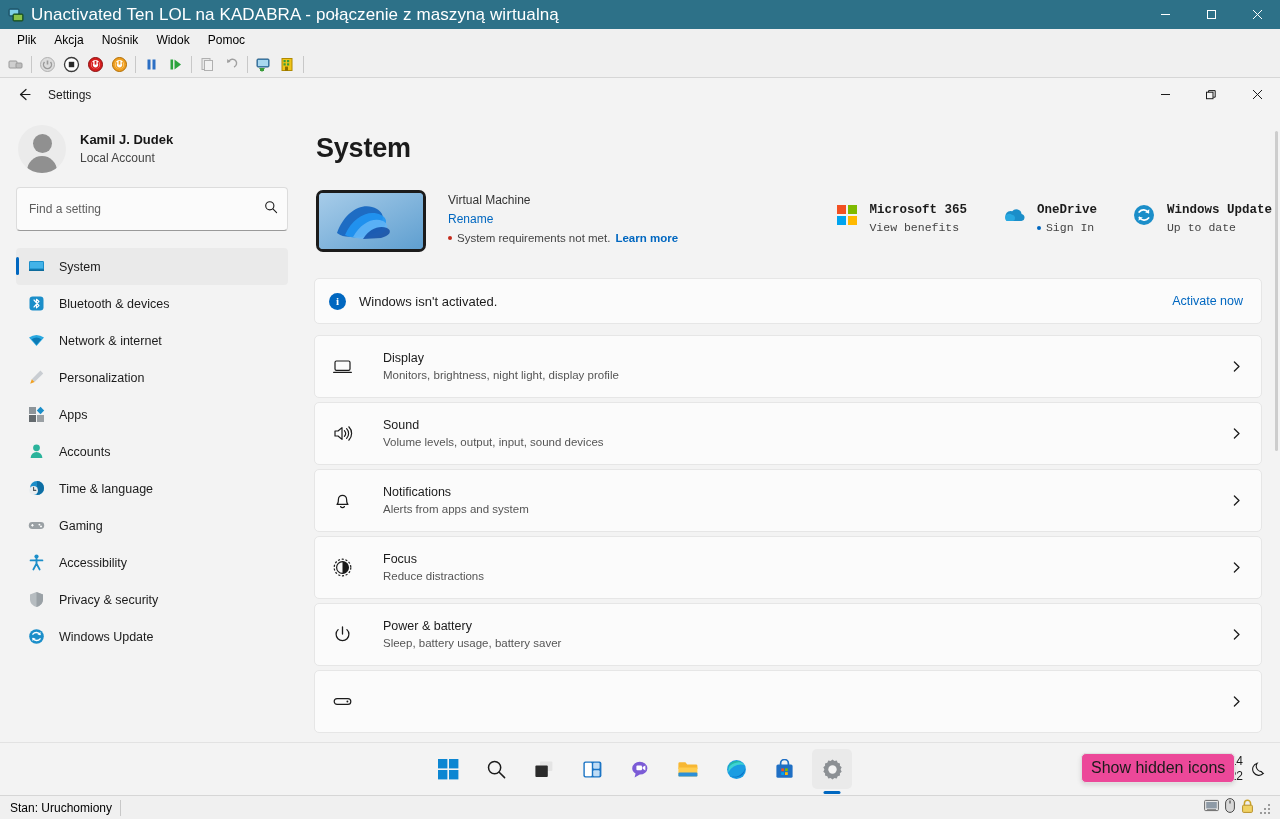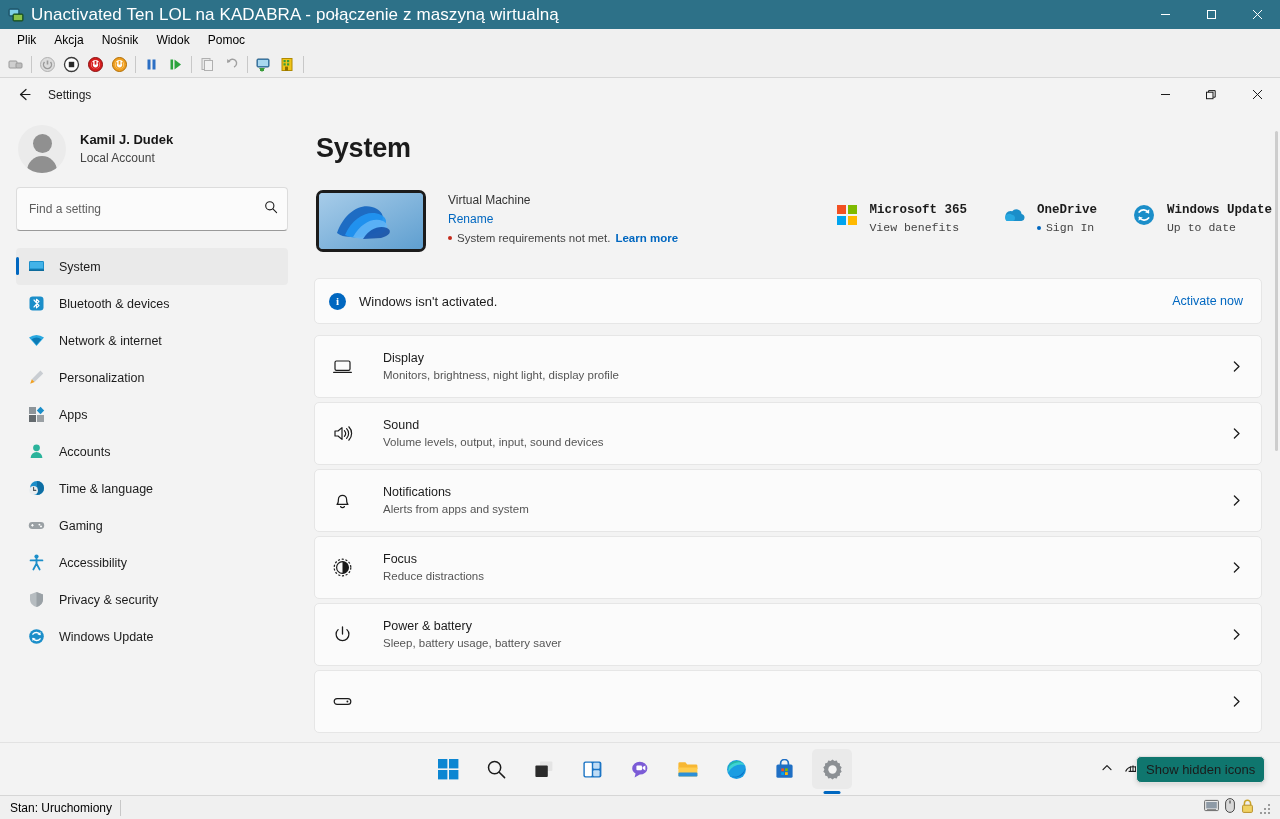--- a/index.html
+++ b/index.html
@@ -160,23 +160,23 @@
     width: 17px; height: 3px; border-radius: 2px; background: #0067c0;
   }
   #tray { position: absolute; right: 8px; bottom: 0; height: 53px; display: flex; align-items: center; gap: 0; }
   #tray-chevron { padding: 0 9px; font-size: 10px; color: #1b1b1b; }
   .tray-icon { width: 22px; height: 22px; display: flex; align-items: center; justify-content: center; color: #1b1b1b; }
   #clock { text-align: right; padding: 0 8px 0 12px; line-height: 1.25; }
   #clock-time { font-size: 12px; color: #1b1b1b; }
   #clock-date { font-size: 12px; color: #1b1b1b; }
   #moon { padding-right: 6px; color: #1b1b1b; display: flex; align-items: center; }
   #tooltip {
-    position: absolute; left: 1136px; bottom: 12px;
-    background: #0f766e; border: 1px solid #e0e0e0; border-radius: 5px;
-    padding: 5px 9px; font-size: 13px; color: #1b1b1b; white-space: nowrap;
+    position: absolute; left: 1081px; bottom: 12px;
+    background: #ec4899; border: 1px solid #e0e0e0; border-radius: 5px;
+    padding: 5px 9px; font-size: 16px; color: #1b1b1b; white-space: nowrap;
     box-shadow: 0 2px 5px rgba(0,0,0,.12); z-index: 20;
   }
 
   
   #content-scrollbar { position: absolute; right: 2px; top: 20px; bottom: 6px; width: 3px; }
   #content-scrollbar .thumb { position: absolute; top: 0; width: 3px; height: 320px; background: #cdcdcd; border-radius: 2px; }
 
   
   #vmm-statusbar {
     height: 24px; flex: 0 0 24px; background: #f0f0f0; border-top: 1px solid #d6d6d6;

